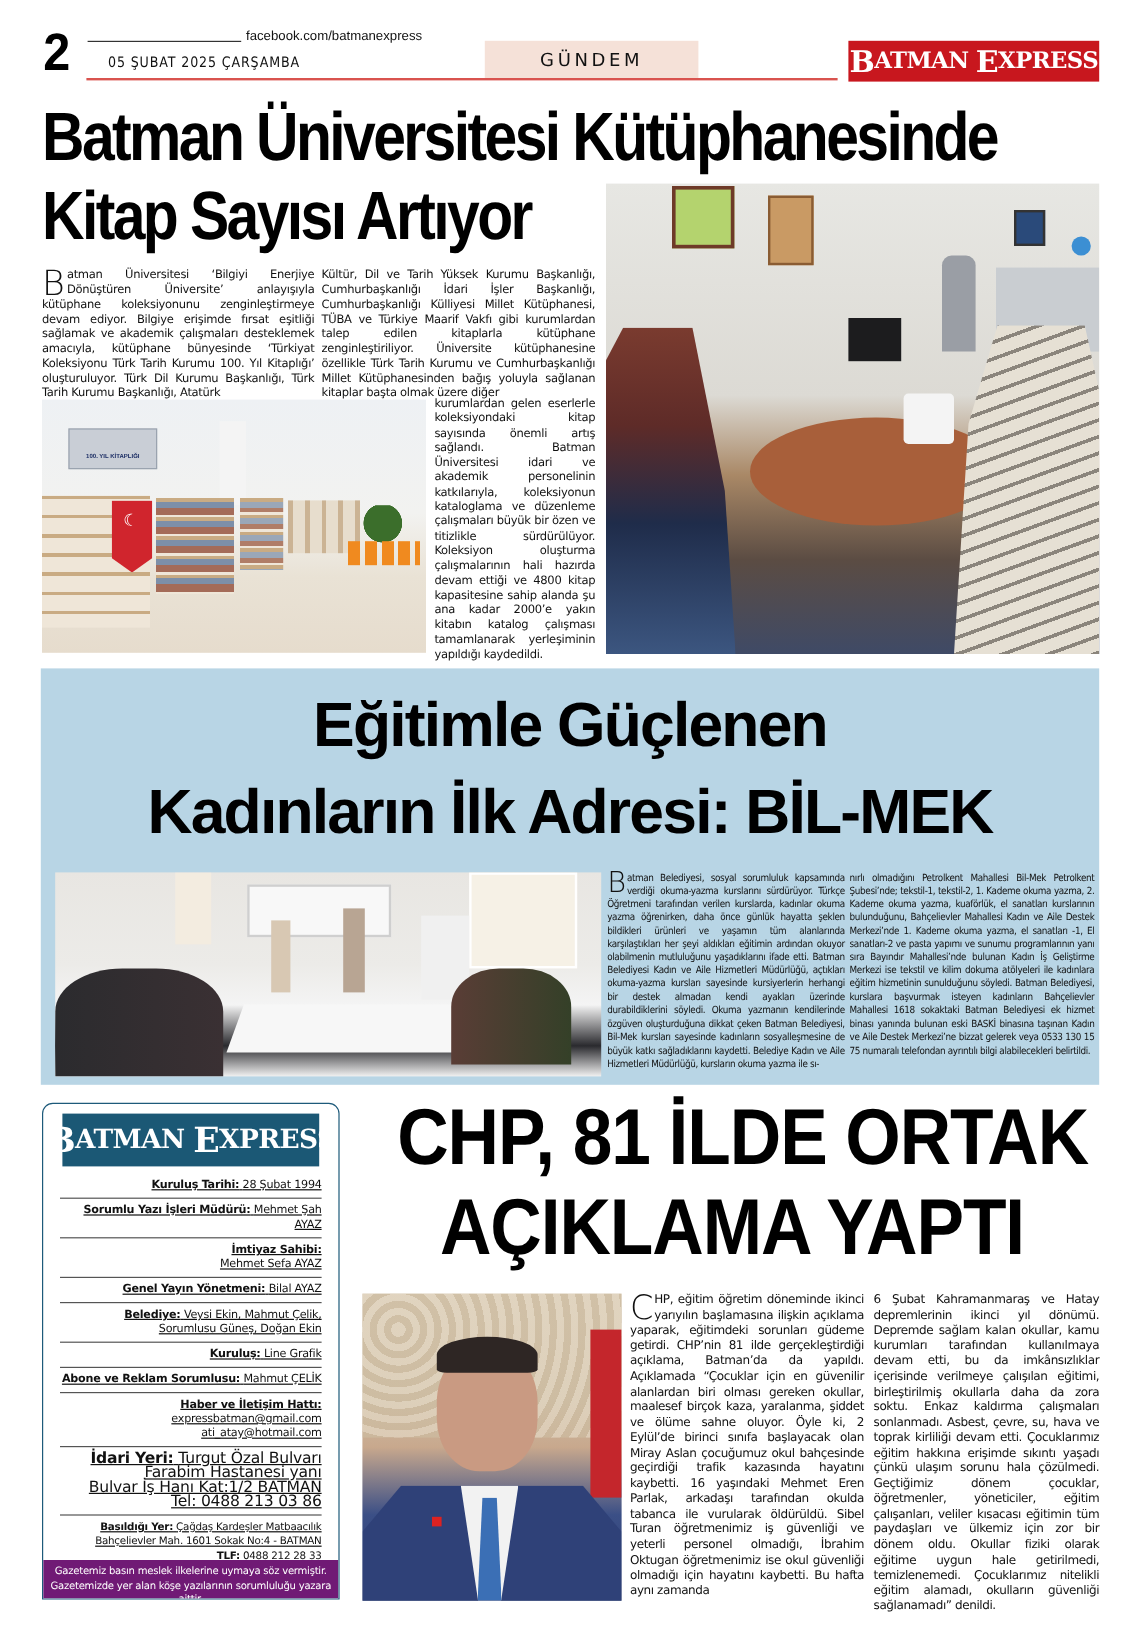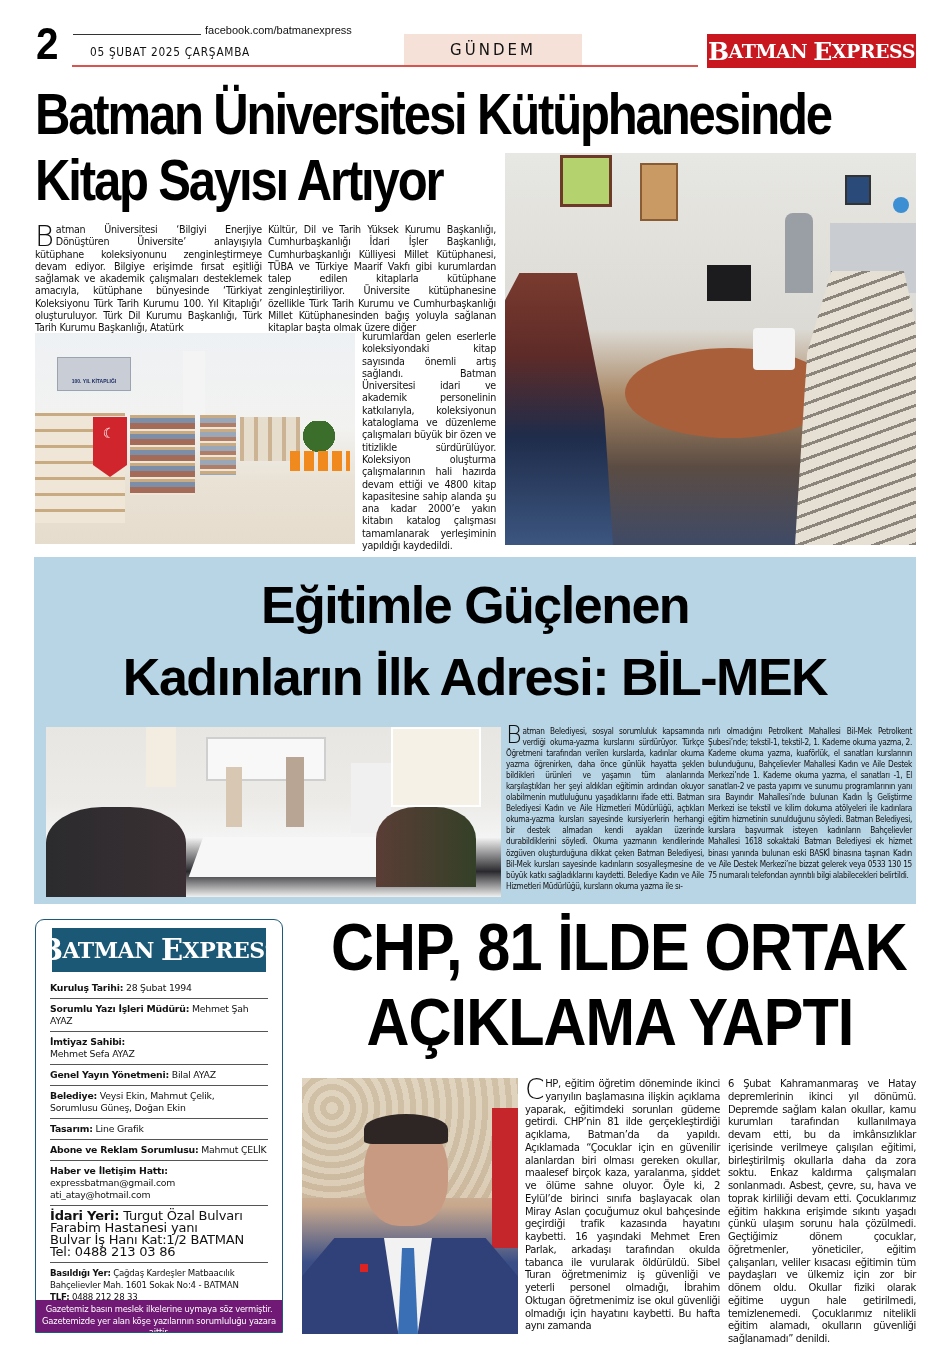--- a/index.html
+++ b/index.html
@@ -39,21 +39,21 @@
   .p-class { left: 12px; top: 170px; width: 455px; height: 170px; background: linear-gradient(180deg, #e8e6e2 0%, #ecebe8 45%, #f4f4f4 65%, #2a2a2e 85%, #f1f1f1 100%); }
   .a2-col1 { position: absolute; left: 472px; top: 169px; width: 198px; }
   .a2-col2 { position: absolute; left: 674px; top: 169px; width: 204px; }
   .small-txt { font-size: 8.2px; line-height: 11.05px; text-align: justify; color: #111; font-family: "DejaVu Sans Condensed", "DejaVu Sans", sans-serif; letter-spacing: -0.3px; }
   .dropcap-s { float: left; font-size: 24px; line-height: 19px; margin: 0 1px 0 0; font-family: "DejaVu Sans", sans-serif; font-weight: 300; }
 
   
   .masthead { position: absolute; left: 35px; top: 919px; width: 248px; height: 414px; border: 1.5px solid #1d5a7a; border-radius: 9px 9px 0 0; overflow: hidden; background: #fff; }
   .mh-logo { margin: 8px 16px 0 16px; height: 44px; background: #1b5875; color: #fff; font-family: "DejaVu Serif", serif; font-weight: 700; font-size: 22px; display: flex; align-items: center; justify-content: center; letter-spacing: -0.5px; }
   .mh-logo .big { font-size: 29px; }
-  .mh-row { margin: 0 14px; border-bottom: 1px solid #555; text-align: left; font-size: 9.3px; line-height: 12px; padding: 4px 0 4px; font-family: "DejaVu Sans", sans-serif; color: #111; letter-spacing: -0.2px; }
+  .mh-row { margin: 0 14px; border-bottom: 1px solid #555; text-align: right; font-size: 9.3px; line-height: 12px; padding: 4px 0 4px; font-family: "DejaVu Sans", sans-serif; color: #111; letter-spacing: -0.2px; text-decoration: underline; }
   .mh-row b { font-weight: 700; }
   .mh-row.last { border-bottom: none; }
   .mh-foot { position: absolute; left: 0; bottom: 0; width: 100%; height: 32px; background: #701a75; color: #fff; text-align: center; font-size: 8.4px; line-height: 11.5px; padding-top: 4px; font-family: "DejaVu Sans", sans-serif; letter-spacing: -0.2px; }
 
   
   .h3 { position: absolute; left: 300px; width: 620px; text-align: center; font-family: "Liberation Sans", sans-serif; font-weight: 700; font-size: 66px; line-height: 70px; color: #000; letter-spacing: -1px; transform: scaleX(0.9); transform-origin: center top; white-space: nowrap; }
   .h3.l1 { top: 912px; }
   .h3.l2 { top: 987px; }
   .p-portrait { left: 302px; top: 1078px; width: 216px; height: 256px; background: linear-gradient(180deg, #d9cbb5 0%, #cdbda4 35%, #c8a88d 50%, #3b4f86 72%, #2f3f73 100%); }
   .a3-col1 { position: absolute; left: 525px; top: 1078px; width: 195px; }
@@ -152,21 +152,21 @@
   <div class="mh-row">
     <b>İmtiyaz Sahibi:</b><br><span>Mehmet Sefa AYAZ</span>
   </div>
   <div class="mh-row">
     <b>Genel Yayın Yönetmeni:</b> <span>Bilal AYAZ</span>
   </div>
   <div class="mh-row">
     <b>Belediye:</b> <span>Veysi Ekin, Mahmut Çelik,</span><br><span>Sorumlusu Güneş, Doğan Ekin</span>
   </div>
   <div class="mh-row">
-    <b>Tasarım:</b> <span>Line Grafik</span>
+    <b>Kuruluş:</b> <span>Line Grafik</span>
   </div>
   <div class="mh-row">
     <b>Abone ve Reklam Sorumlusu:</b> <span>Mahmut ÇELİK</span>
   </div>
   <div class="mh-row">
     <b>Haber ve İletişim Hattı:</b><br><span>expressbatman@gmail.com</span><br><span>ati_atay@hotmail.com</span>
   </div>
   <div class="mh-row" style="font-size:13px;">
     <b>İdari Yeri:</b> <span>Turgut Özal Bulvarı Farabim Hastanesi yanı</span><br><span>Bulvar İş Hanı Kat:1/2 BATMAN Tel: 0488 213 03 86</span>
   </div>

